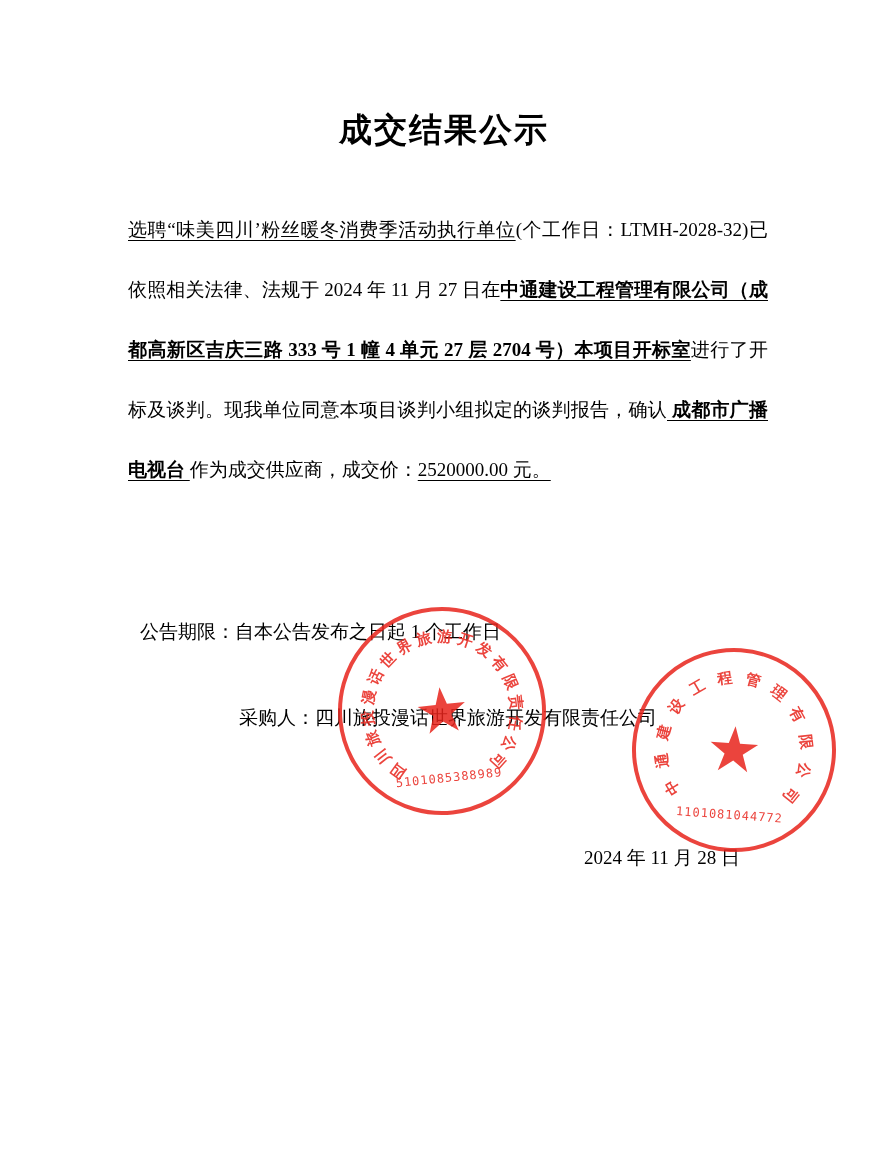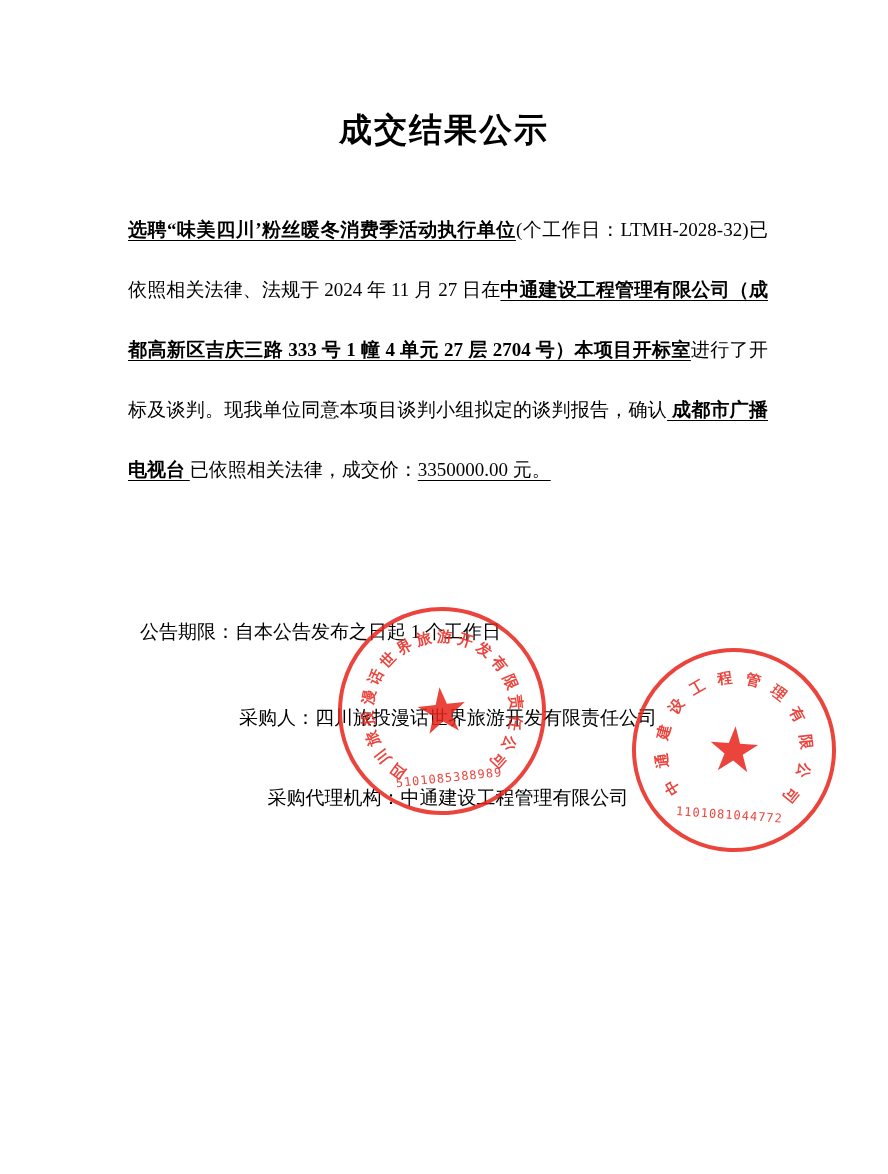--- a/index.html
+++ b/index.html
@@ -46,21 +46,21 @@
 
   .para {
     font-size: 19px;
     line-height: 60px;
     text-align: justify;
     text-justify: inter-ideograph;
     text-indent: 0;
   }
 
   .para .lead {
-    font-weight: bold;
+    font-weight: normal;
     text-decoration: underline;
     text-underline-offset: 4px;
   }
   .u {
     text-decoration: underline;
     text-underline-offset: 4px;
   }
   .b {
     font-weight: bold;
   }
@@ -159,29 +159,29 @@
 </style>
 </head>
 <body>
 
 <div class="page">
 
   <div class="doc-title">成交结果公示</div>
 
   <div class="body-block">
     <div class="para">
-      <span class="lead">选聘“味美四川’粉丝暖冬消费季活动执行单位</span><span>(个工作日：</span><span>LTMH-2028-32)</span><span>已依照相关法律、法规于 2024 年 11 月 27 日在</span><span class="u b">中通建设工程管理有限公司（成都高新区吉庆三路 333 号 1 幢 4 单元 27 层 2704 号）本项目开标室</span><span>进行了开标及谈判。现我单位同意本项目谈判小组拟定的谈判报告，确认</span><span class="u b"> 成都市广播电视台 </span><span>已依照相关法律，成交价：</span><span class="u">3350000.00 元。</span>
+      <span class="lead">选聘“味美四川’粉丝暖冬消费季活动执行单位</span><span>(个工作日：</span><span>LTMH-2028-32)</span><span>已依照相关法律、法规于 2024 年 11 月 27 日在</span><span class="u b">中通建设工程管理有限公司（成都高新区吉庆三路 333 号 1 幢 4 单元 27 层 2704 号）本项目开标室</span><span>进行了开标及谈判。现我单位同意本项目谈判小组拟定的谈判报告，确认</span><span class="u b"> 成都市广播电视台 </span><span>作为成交供应商，成交价：</span><span class="u">2520000.00 元。</span>
     </div>
   </div>
 
   <div class="notice-line">公告期限：自本公告发布之日起 1 个工作日</div>
 
   <div class="sign-line sign-buyer">采购人：四川旅投漫话世界旅游开发有限责任公司</div>
-  <div class="sign-line sign-agent">采购代理机构：中通建设工程管理有限公司</div>
-
+
+  <div class="date-line">2024 年 11 月 28 日</div>
 
   <div class="seal seal-1">
     <div class="ring-text" id="ring-0">
         <span style="transform: translate(-49.5px, 55px) rotate(222deg) translate(-50%, -50%);">四</span>
         <span style="transform: translate(-62.9px, 39px) rotate(238.235deg) translate(-50%, -50%);">川</span>
         <span style="transform: translate(-71.3px, 19.8px) rotate(254.471deg) translate(-50%, -50%);">旅</span>
         <span style="transform: translate(-74px, -0.9px) rotate(270.706deg) translate(-50%, -50%);">投</span>
         <span style="transform: translate(-70.8px, -21.6px) rotate(286.941deg) translate(-50%, -50%);">漫</span>
         <span style="transform: translate(-61.9px, -40.5px) rotate(303.176deg) translate(-50%, -50%);">话</span>
         <span style="transform: translate(-48.1px, -56.2px) rotate(319.412deg) translate(-50%, -50%);">世</span>

